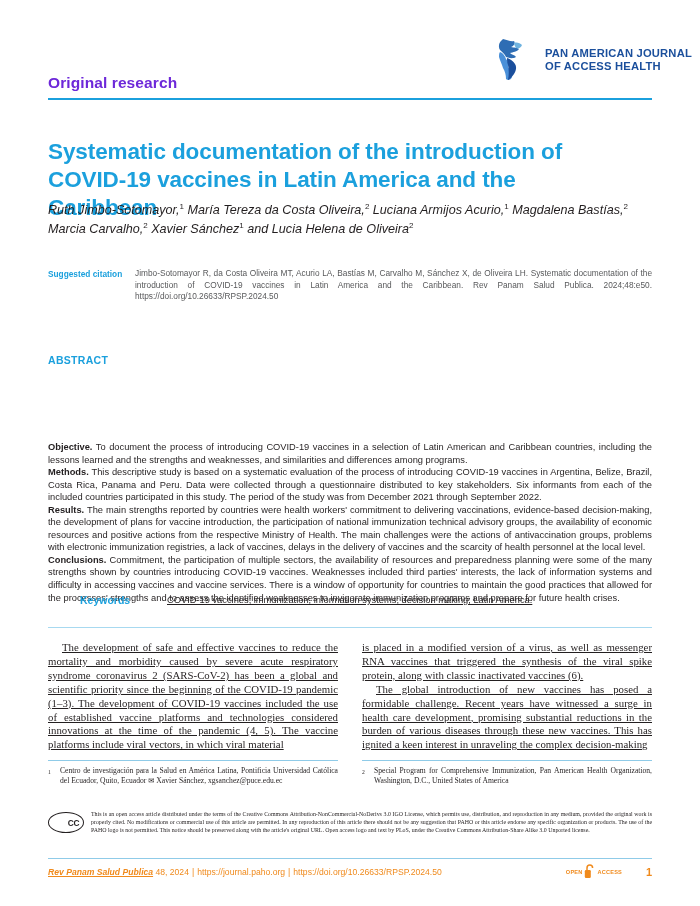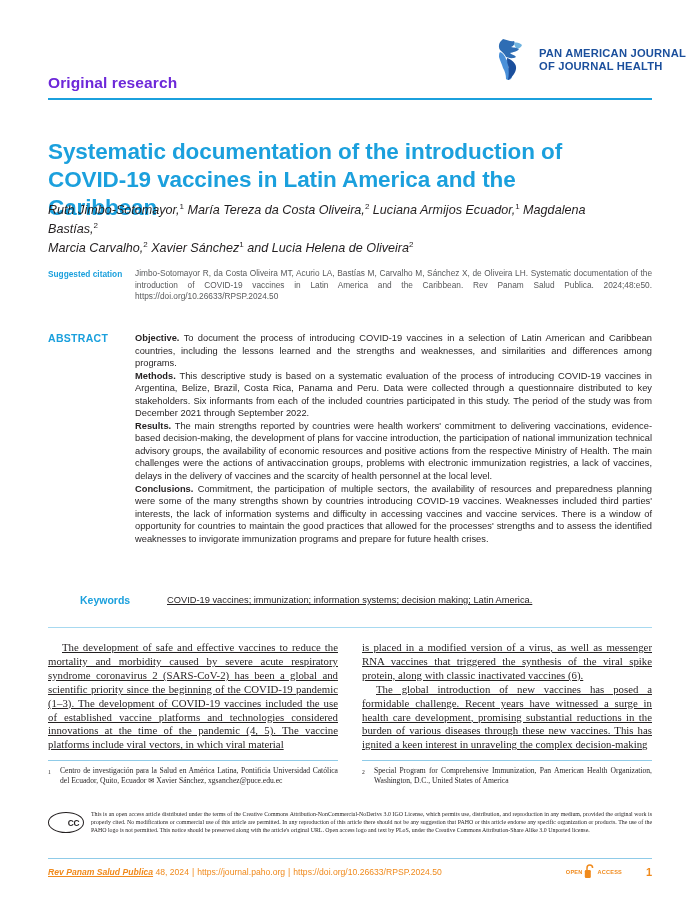--- a/index.html
+++ b/index.html
@@ -26,21 +26,21 @@
 
   
   .masthead {
     position: absolute;
     left: 491px;
     top: 37px;
     width: 150px;
     height: 46px;
     display: flex;
     align-items: center;
-    gap: 14px;
+    gap: 20px;
   }
   .masthead-mark {
     width: 34px;
     height: 44px;
     flex: 0 0 34px;
   }
   .masthead-words {
     font-family: "Liberation Sans", sans-serif;
     font-weight: bold;
     font-size: 11.2px;
@@ -114,23 +114,24 @@
     font-size: 8.3px;
     line-height: 11.6px;
     color: #58595b;
     text-align: justify;
   }
 
   
   .abs-row {
     position: absolute;
     left: 48px;
-    top: 332px;
-    width: 604px;
-    display: flex;
+    top: 354px;
+    width: 604px;
+    display: flex;
+    flex-direction: column;
   }
   .abs-label {
     flex: 0 0 87px;
     font-size: 10.5px;
     font-weight: bold;
     color: #1ba0dd;
     letter-spacing: 0.3px;
   }
   .abs-body {
     flex: 1 1 auto;
@@ -323,32 +324,32 @@
 
   <div class="masthead">
     <svg class="masthead-mark" viewBox="0 0 34 44">
       <path d="M12 1 C16 2 20 4 23 3 C25 6 22 8 20 9 C23 10 26 9 28 11 C26 14 22 14 19 15 C21 17 24 17 25 19 C22 21 18 20 15 19 C14 16 11 14 9 12 C7 9 8 5 10 3 Z" fill="#2e6db4"></path>
       <path d="M9 14 C12 15 14 18 15 21 C17 23 18 26 17 29 C19 32 21 35 21 39 C20 42 17 43 15 41 C15 37 14 33 12 30 C11 26 9 23 8 19 C8 17 8 15 9 14 Z" fill="#4a90d9"></path>
       <path d="M16 20 C19 21 22 23 24 26 C26 29 25 33 23 36 C21 39 19 41 17 42 C18 37 18 32 17 27 C16 24 16 22 16 20 Z" fill="#1b4f9c"></path>
       <path d="M23 5 C26 4 29 5 31 7 C30 10 27 11 25 10 C24 8 23 7 23 5 Z" fill="#6fb3e0"></path>
     </svg>
     <div class="masthead-words">
       <span>PAN AMERICAN JOURNAL</span>
-      <span>OF JOURNAL HEALTH</span>
+      <span>OF ACCESS HEALTH</span>
     </div>
   </div>
 
   <div class="section-kicker">Original research</div>
   <div class="rule-top"></div>
 
   <h1 class="article-title">Systematic documentation of the introduction of COVID-19 vaccines in Latin America and the Caribbean</h1>
 
   <div class="authors">
     <div>
-      <span>Ruth Jimbo-Sotomayor,</span><sup>1</sup><span> María Tereza da Costa Oliveira,</span><sup>2</sup><span> Luciana Armijos Ecuador,</span><sup>1</sup><span> Magdalena Bastías,</span><sup>2</sup>
+      <span>Ruth Jimbo-Sotomayor,</span><sup>1</sup><span> María Tereza da Costa Oliveira,</span><sup>2</sup><span> Luciana Armijos Acurio,</span><sup>1</sup><span> Magdalena Bastías,</span><sup>2</sup>
     </div>
     <div>
       <span>Marcia Carvalho,</span><sup>2</sup><span> Xavier Sánchez</span><sup>1</sup><span> and Lucia Helena de Oliveira</span><sup>2</sup>
     </div>
   </div>
 
   <div class="cite-row">
     <div class="cite-label">Suggested citation</div>
     <div class="cite-text">Jimbo-Sotomayor R, da Costa Oliveira MT, Acurio LA, Bastías M, Carvalho M, Sánchez X, de Oliveira LH. Systematic documentation of the introduction of COVID-19 vaccines in Latin America and the Caribbean. Rev Panam Salud Publica. 2024;48:e50. https://doi.org/10.26633/RPSP.2024.50</div>
   </div>

